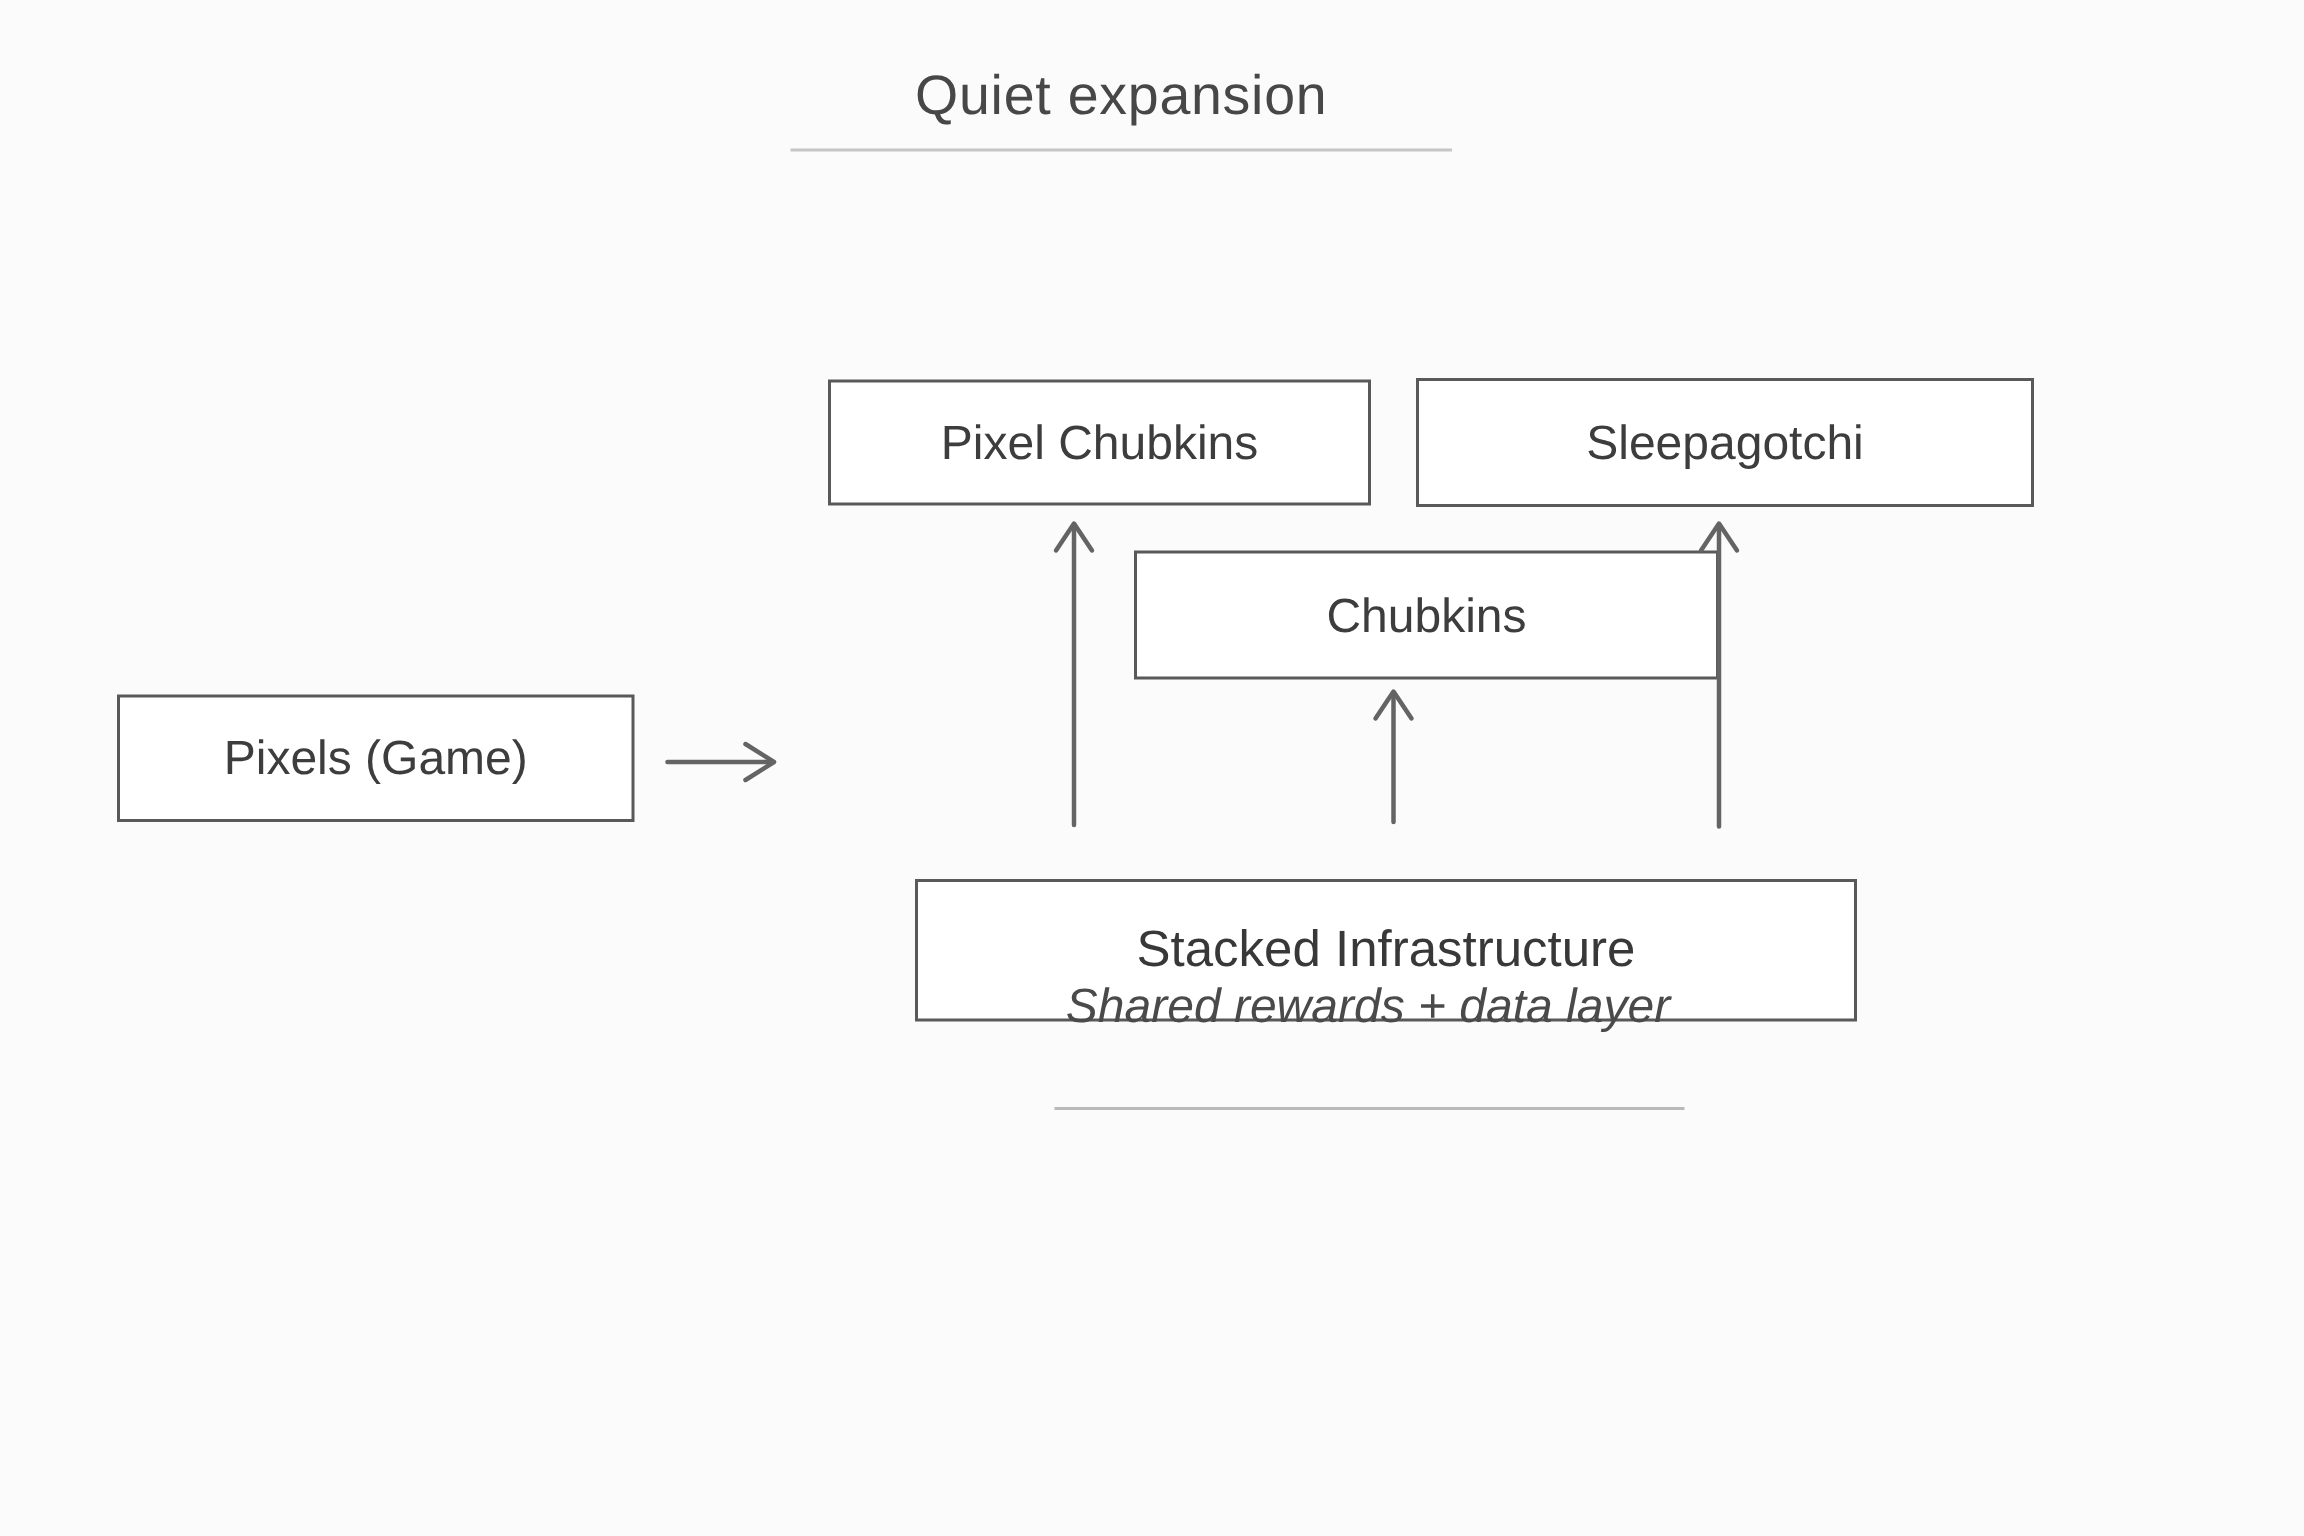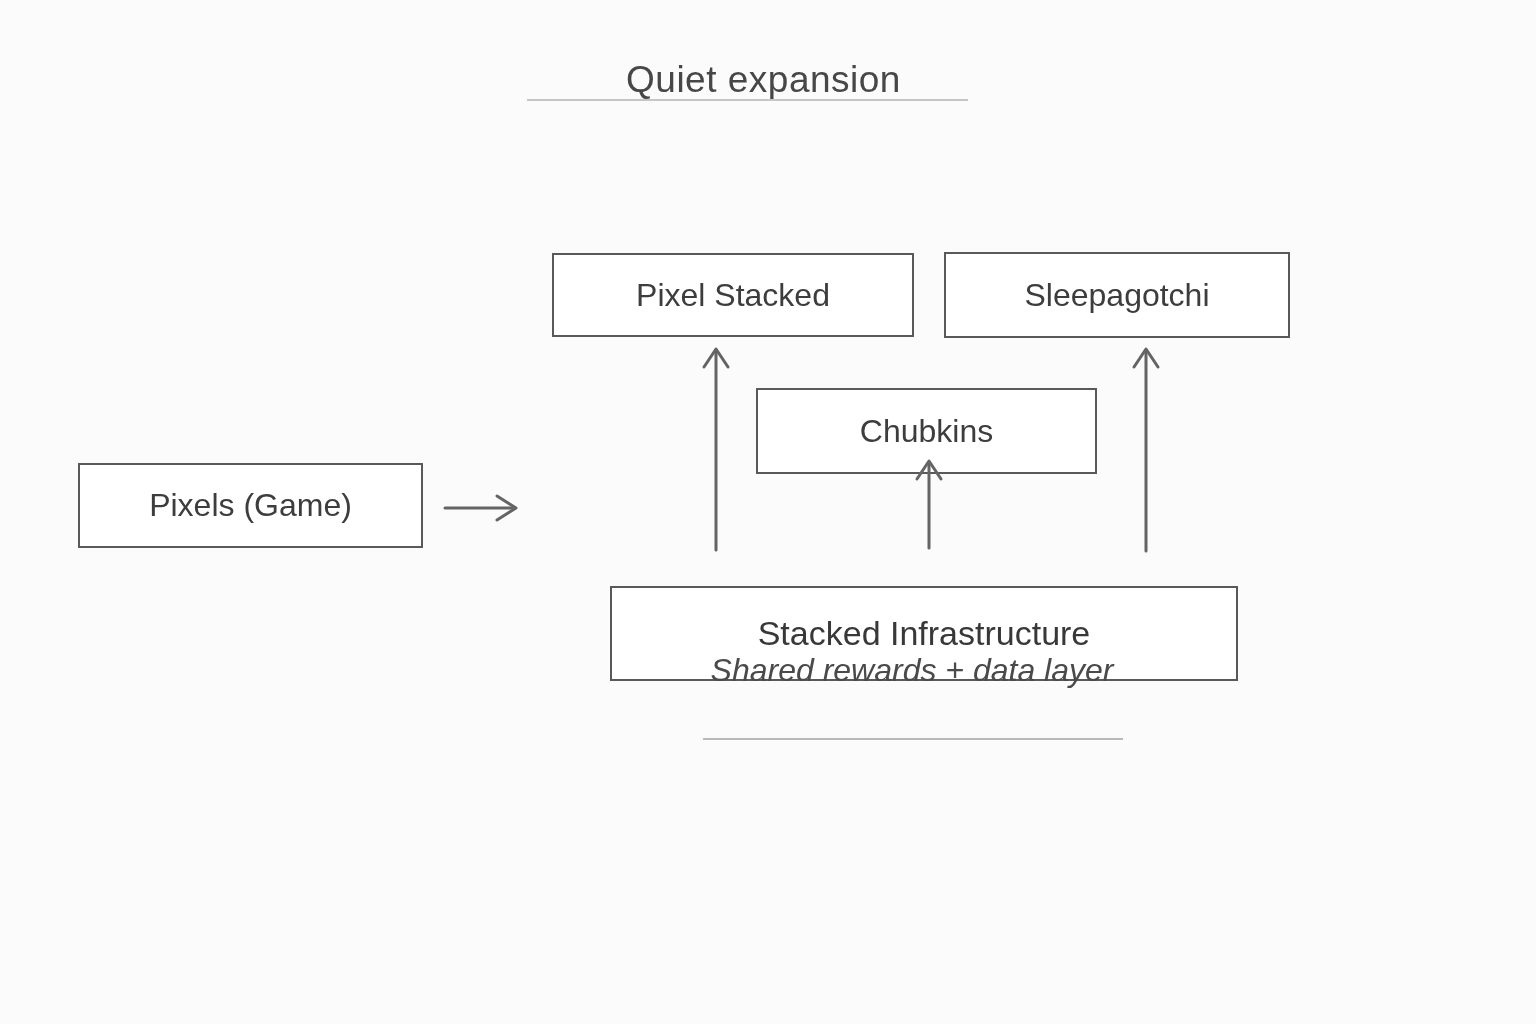--- a/index.html
+++ b/index.html
@@ -25,21 +25,21 @@
   }
   .title{
     position:absolute;
     left:527px; top:36px; width:441px; height:56px;
     font-size:37px;
     line-height:56px;
     text-align:center;
     color:#474747;
     letter-spacing:0.5px;
     font-weight:400;
-    margin:16px;
+    margin:0;
   }
   .rule{
     position:absolute;
     height:2px;
     background:var(--underline);
   }
   .title-rule{ left:527px; top:99px; width:441px; }
   .caption-rule{ left:703px; top:738px; width:420px; background:#b9b9b9; }
   .node{
     position:absolute;
@@ -47,22 +47,22 @@
     border:2px solid var(--node-border);
     display:flex;
     align-items:center;
     justify-content:center;
     font-size:32px;
     color:var(--text);
     box-sizing:border-box;
     white-space:nowrap;
   }
   .node-pixel-dungeons{ left:552px; top:253px; width:362px; height:84px; }
-  .node-sleepagotchi{  left:944px; top:252px; width:346px; height:86px; }
-  .node-chubkins{      left:756px; top:388px; width:341px; height:86px; }
+  .node-sleepagotchi{  left:944px; top:252px; width:412px; height:86px; }
+  .node-chubkins{      left:756px; top:367px; width:390px; height:86px; }
   .node-pixels-game{   left:78px;  top:463px; width:345px; height:85px; }
   .node-stacked{       left:610px; top:562px; width:628px; height:95px; font-size:34px; color:#383838;margin-top:24px; }
   .caption{
     position:absolute;
     left:652px; top:652px; width:520px;
     font-size:32px;
     font-style:italic;
     text-align:center;
     color:#4a4a4a;
   }
@@ -80,21 +80,21 @@
   }
 </style>
 </head>
 <body>
 
 <div id="canvas">
 
   <h1 class="title">Quiet expansion</h1>
   <div class="rule title-rule"></div>
 
-  <div class="node node-pixel-dungeons">Pixel Stacked</div>
+  <div class="node node-pixel-dungeons">Pixel Chubkins</div>
 
   <div class="node node-sleepagotchi">Sleepagotchi</div>
 
   <div class="node node-chubkins">Chubkins</div>
 
   <div class="node node-pixels-game">Pixels (Game)</div>
 
   <div class="node node-stacked">Stacked Infrastructure</div>
 
   <svg class="arrows" width="1536" height="1024" viewBox="0 0 1536 1024">

